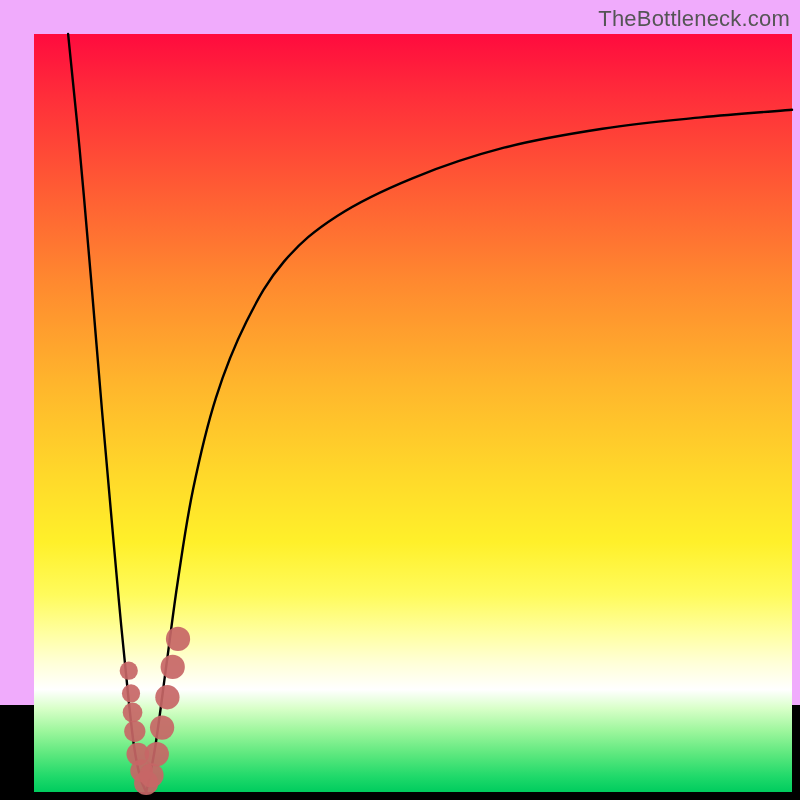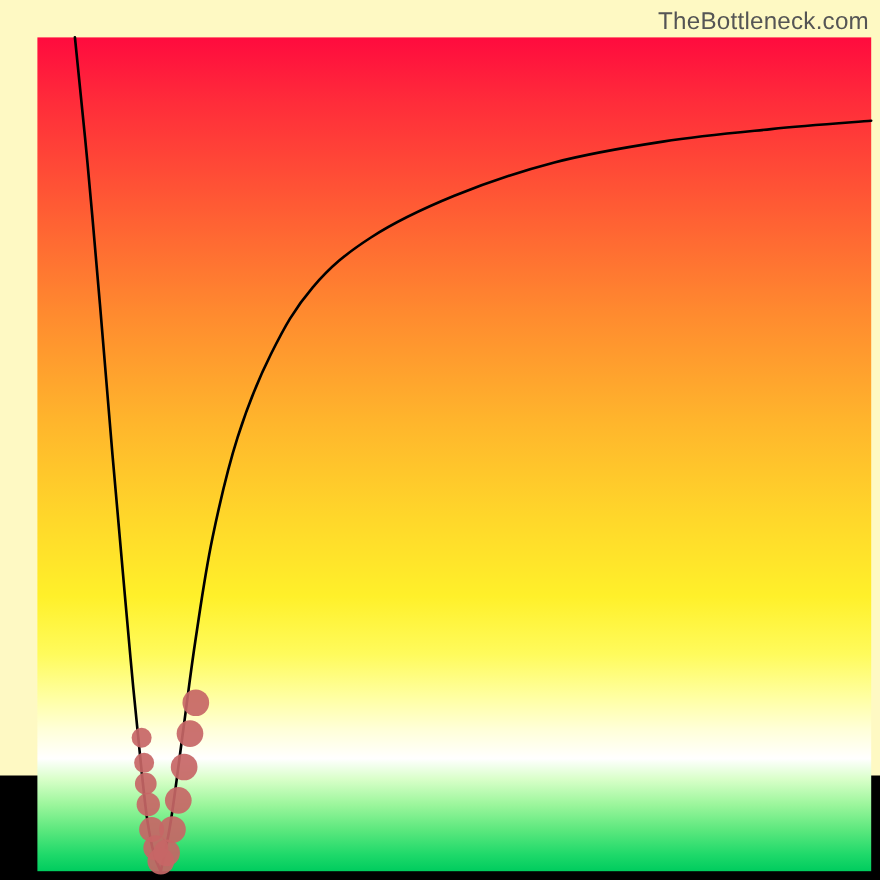--- a/index.html
+++ b/index.html
@@ -10,21 +10,21 @@
     overflow: hidden;
     background: #000;
     font-family: Arial, Helvetica, sans-serif;
   }
   .frame {
     position: absolute;
     left: 0;
     top: 0;
     width: 800px;
     height: 705px;
-    background: #fef9c3;
+    background: #f0abfc;
   }
   .plot-bg {
     position: absolute;
     left: 34px;
     top: 34px;
     width: 758px;
     height: 758px;
     
     background: linear-gradient(to bottom,
       #ff0b3e 0%,

